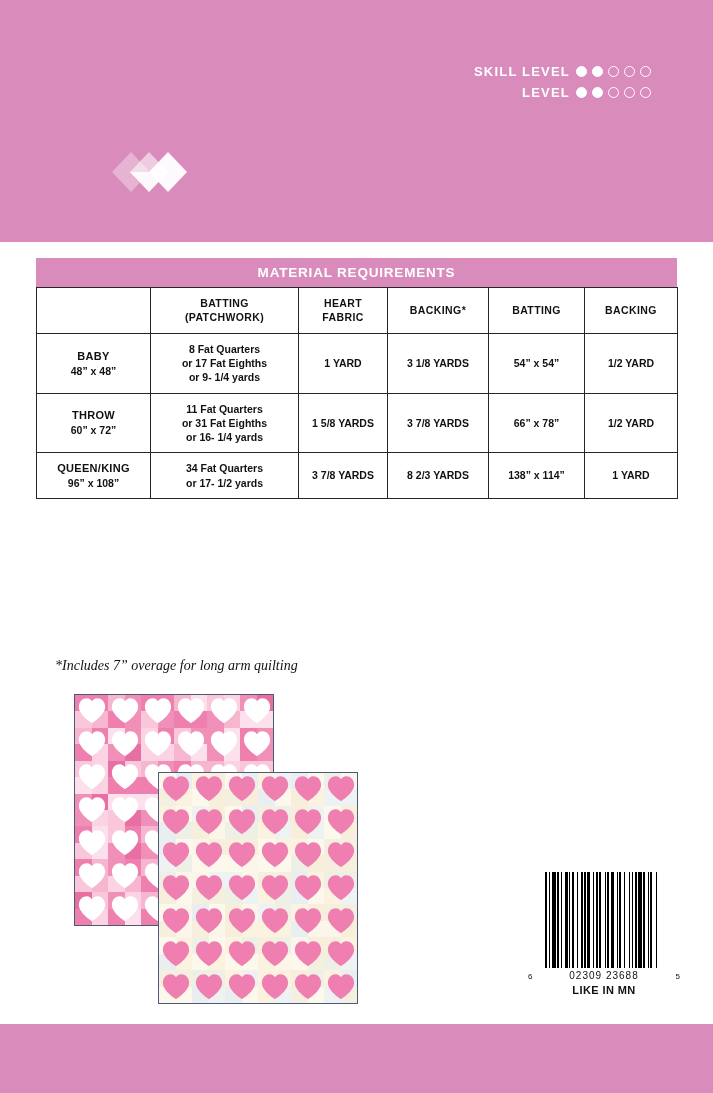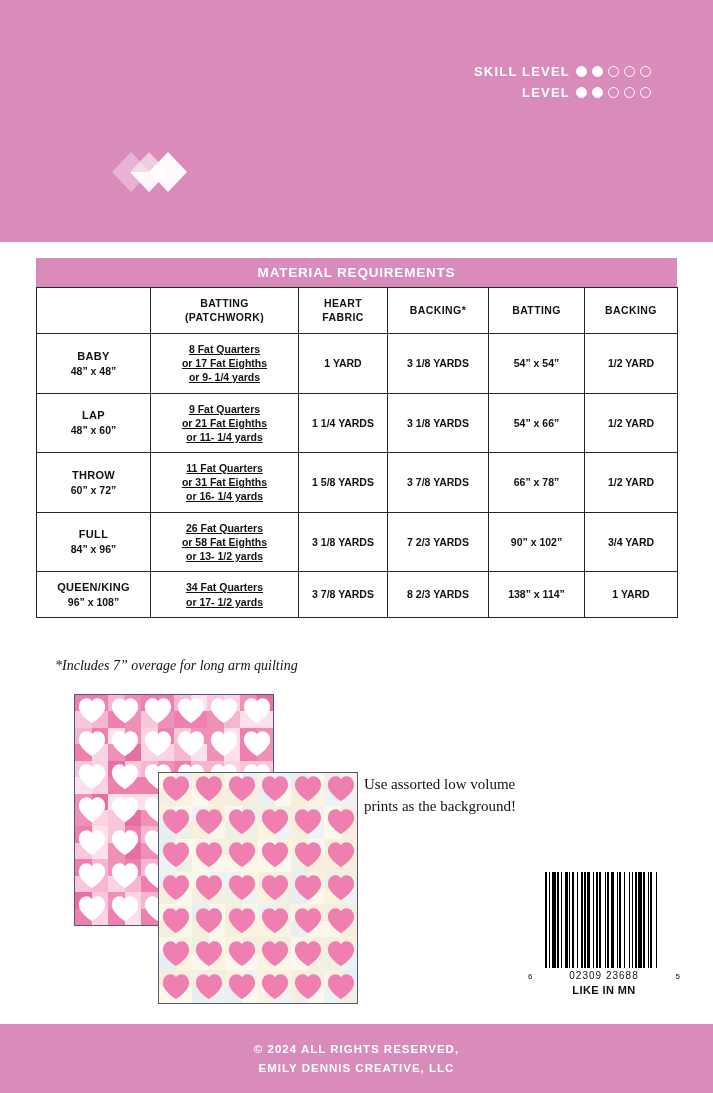--- a/index.html
+++ b/index.html
@@ -79,21 +79,21 @@
   }
   table.req th {
     font-size: 10.5px; font-weight: bold; letter-spacing: 0.4px;
     padding: 9px 2px; line-height: 1.25;
     height: 46px;
   }
   table.req td { padding: 8px 3px; font-size: 10.5px; line-height: 1.35; }
   table.req td.size-cell { font-weight: bold; }
   .size-name { font-size: 11px; font-weight: bold; letter-spacing: 0.3px; }
   .size-dims { font-size: 10.5px; font-weight: bold; }
-  .prints-cell { font-weight: bold; font-size: 10.5px; line-height: 1.45; text-decoration: underline; }
+  .prints-cell { font-weight: bold; font-size: 10.5px; line-height: 1.45; }
   .bold-cell { font-weight: bold; font-size: 11px; line-height: 1.25; }
 
   .col1 { width: 114px; }
   .col2 { width: 148px; }
   .col3 { width: 89px; }
   .col4 { width: 101px; }
   .col5 { width: 96px; }
   .col6 { width: 93px; }
 
   .footnote {
@@ -236,67 +236,37 @@
             <div>8 Fat Quarters</div>
             <div>or 17 Fat Eighths</div>
             <div>or 9- 1/4 yards</div>
           </td>
           <td class="bold-cell">1 YARD</td>
           <td class="bold-cell">3 1/8 YARDS</td>
           <td class="bold-cell">54” x 54”</td>
           <td class="bold-cell">1/2 YARD</td>
         </tr>
 
-        <tr>
-          <td class="size-cell">
-            <div class="size-name">LAP</div>
-            <div class="size-dims">48” x 60”</div>
-          </td>
-          <td class="prints-cell">
-            <div>9 Fat Quarters</div>
-            <div>or 21 Fat Eighths</div>
-            <div>or 11- 1/4 yards</div>
-          </td>
-          <td class="bold-cell">1 1/4 YARDS</td>
-          <td class="bold-cell">3 1/8 YARDS</td>
-          <td class="bold-cell">54” x 66”</td>
-          <td class="bold-cell">1/2 YARD</td>
-        </tr>
 
         <tr>
           <td class="size-cell">
             <div class="size-name">THROW</div>
             <div class="size-dims">60” x 72”</div>
           </td>
           <td class="prints-cell">
             <div>11 Fat Quarters</div>
             <div>or 31 Fat Eighths</div>
             <div>or 16- 1/4 yards</div>
           </td>
           <td class="bold-cell">1 5/8 YARDS</td>
           <td class="bold-cell">3 7/8 YARDS</td>
           <td class="bold-cell">66” x 78”</td>
           <td class="bold-cell">1/2 YARD</td>
         </tr>
 
-        <tr>
-          <td class="size-cell">
-            <div class="size-name">FULL</div>
-            <div class="size-dims">84” x 96”</div>
-          </td>
-          <td class="prints-cell">
-            <div>26 Fat Quarters</div>
-            <div>or 58 Fat Eighths</div>
-            <div>or 13- 1/2 yards</div>
-          </td>
-          <td class="bold-cell">3 1/8 YARDS</td>
-          <td class="bold-cell">7 2/3 YARDS</td>
-          <td class="bold-cell">90” x 102”</td>
-          <td class="bold-cell">3/4 YARD</td>
-        </tr>
 
         <tr>
           <td class="size-cell">
             <div class="size-name">QUEEN/KING</div>
             <div class="size-dims">96” x 108”</div>
           </td>
           <td class="prints-cell">
             <div>34 Fat Quarters</div>
             <div>or 17- 1/2 yards</div>
           </td>
@@ -1074,21 +1044,20 @@
           </svg>
         </div>
         <div class="heart-cell">
           <svg width="30" height="30" viewBox="0 0 32 32">
             <path d="M16 29 C16 29 2 20.5 2 11.5 C2 6.2 6.1 2.5 10.4 2.5 C13.2 2.5 15.1 4.2 16 5.6 C16.9 4.2 18.8 2.5 21.6 2.5 C25.9 2.5 30 6.2 30 11.5 C30 20.5 16 29 16 29 Z" fill="#ef7fb1"></path>
           </svg>
         </div>
       </div>
   </div>
 
-  <div class="caption">Use assorted low volume prints as the background!</div>
 
   <div class="barcode-box">
     <div class="bars" id="barcodeBars">
         <div class="bar" style="width: 2.4px; background: rgb(0, 0, 0);"></div>
         <div class="bar" style="width: 1.2px; background: rgb(255, 255, 255);"></div>
         <div class="bar" style="width: 1.2px; background: rgb(0, 0, 0);"></div>
         <div class="bar" style="width: 2.4px; background: rgb(255, 255, 255);"></div>
         <div class="bar" style="width: 3.6px; background: rgb(0, 0, 0);"></div>
         <div class="bar" style="width: 1.2px; background: rgb(255, 255, 255);"></div>
         <div class="bar" style="width: 2.4px; background: rgb(0, 0, 0);"></div>
@@ -1145,18 +1114,14 @@
         <div class="bar" style="width: 1.2px; background: rgb(255, 255, 255);"></div>
       </div>
   </div>
   <div class="barcode-digits">
     <span>6</span>
     <span class="bc-mid">02309 23688</span>
     <span>5</span>
   </div>
   <div class="made-in">LIKE IN MN</div>
 
-  <div class="bottom-band">
-    <div>© 2024 ALL RIGHTS RESERVED,</div>
-    <div>EMILY DENNIS CREATIVE, LLC</div>
-  </div>
 
 </div>
 
 </body></html>

